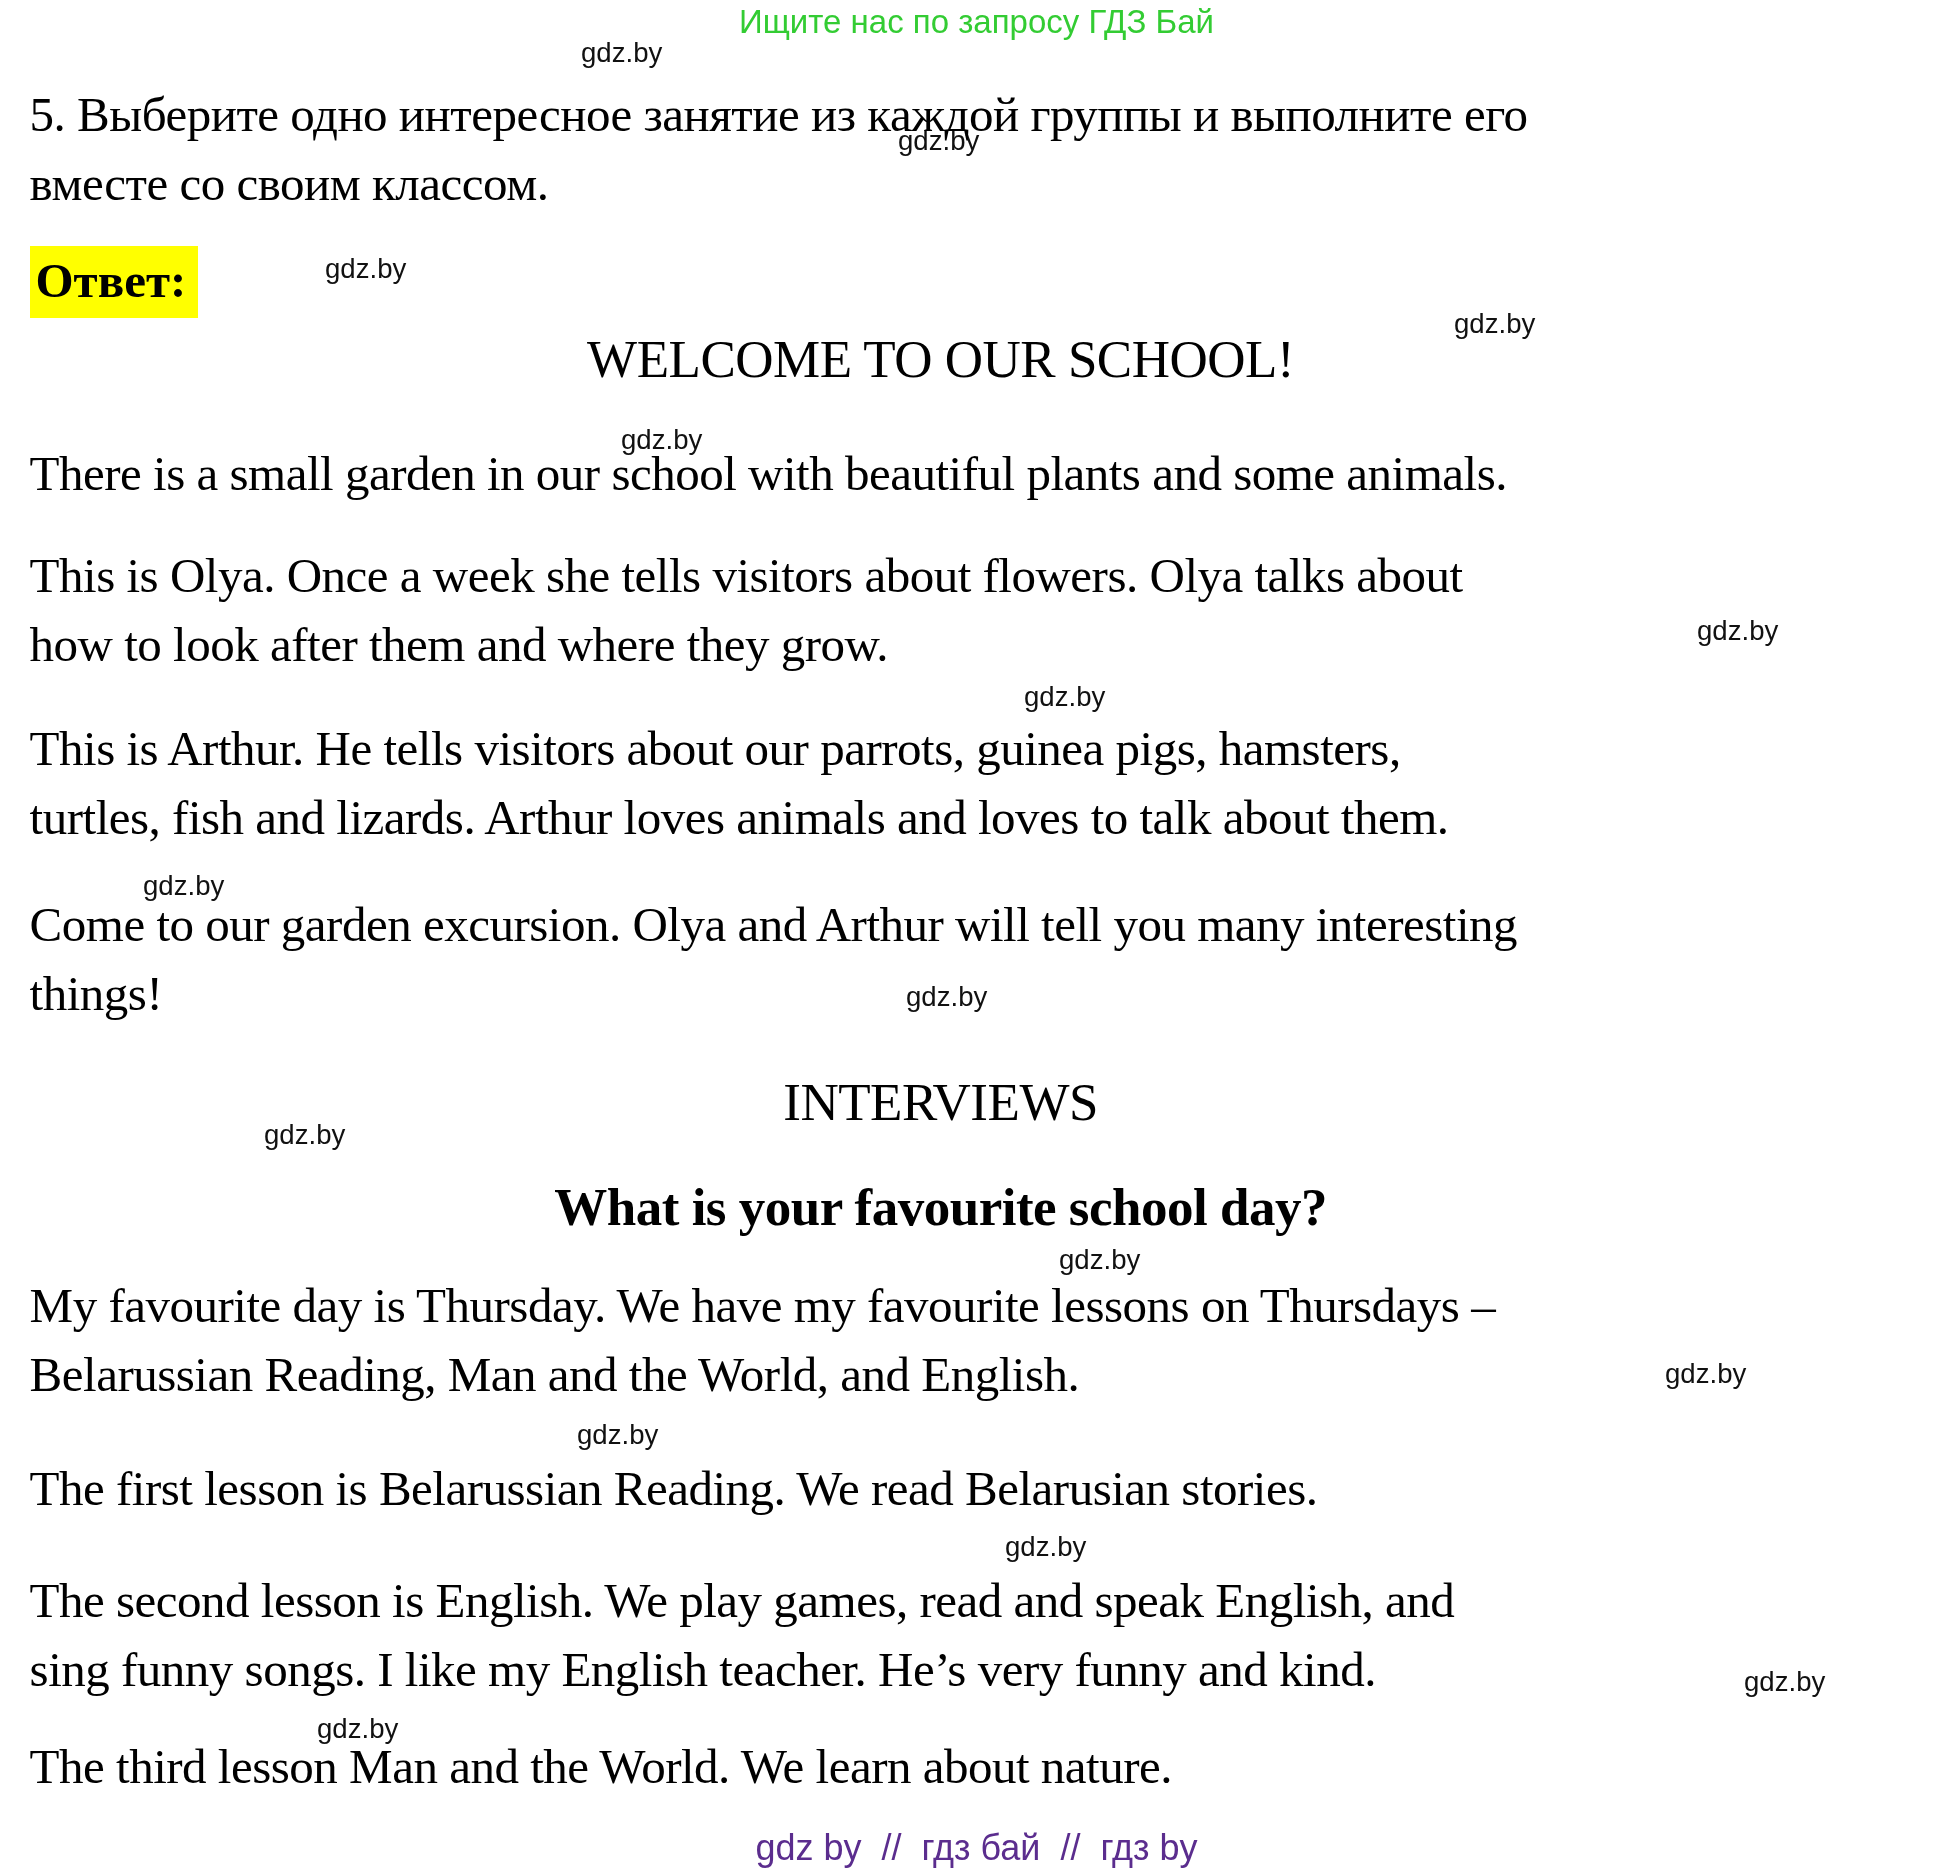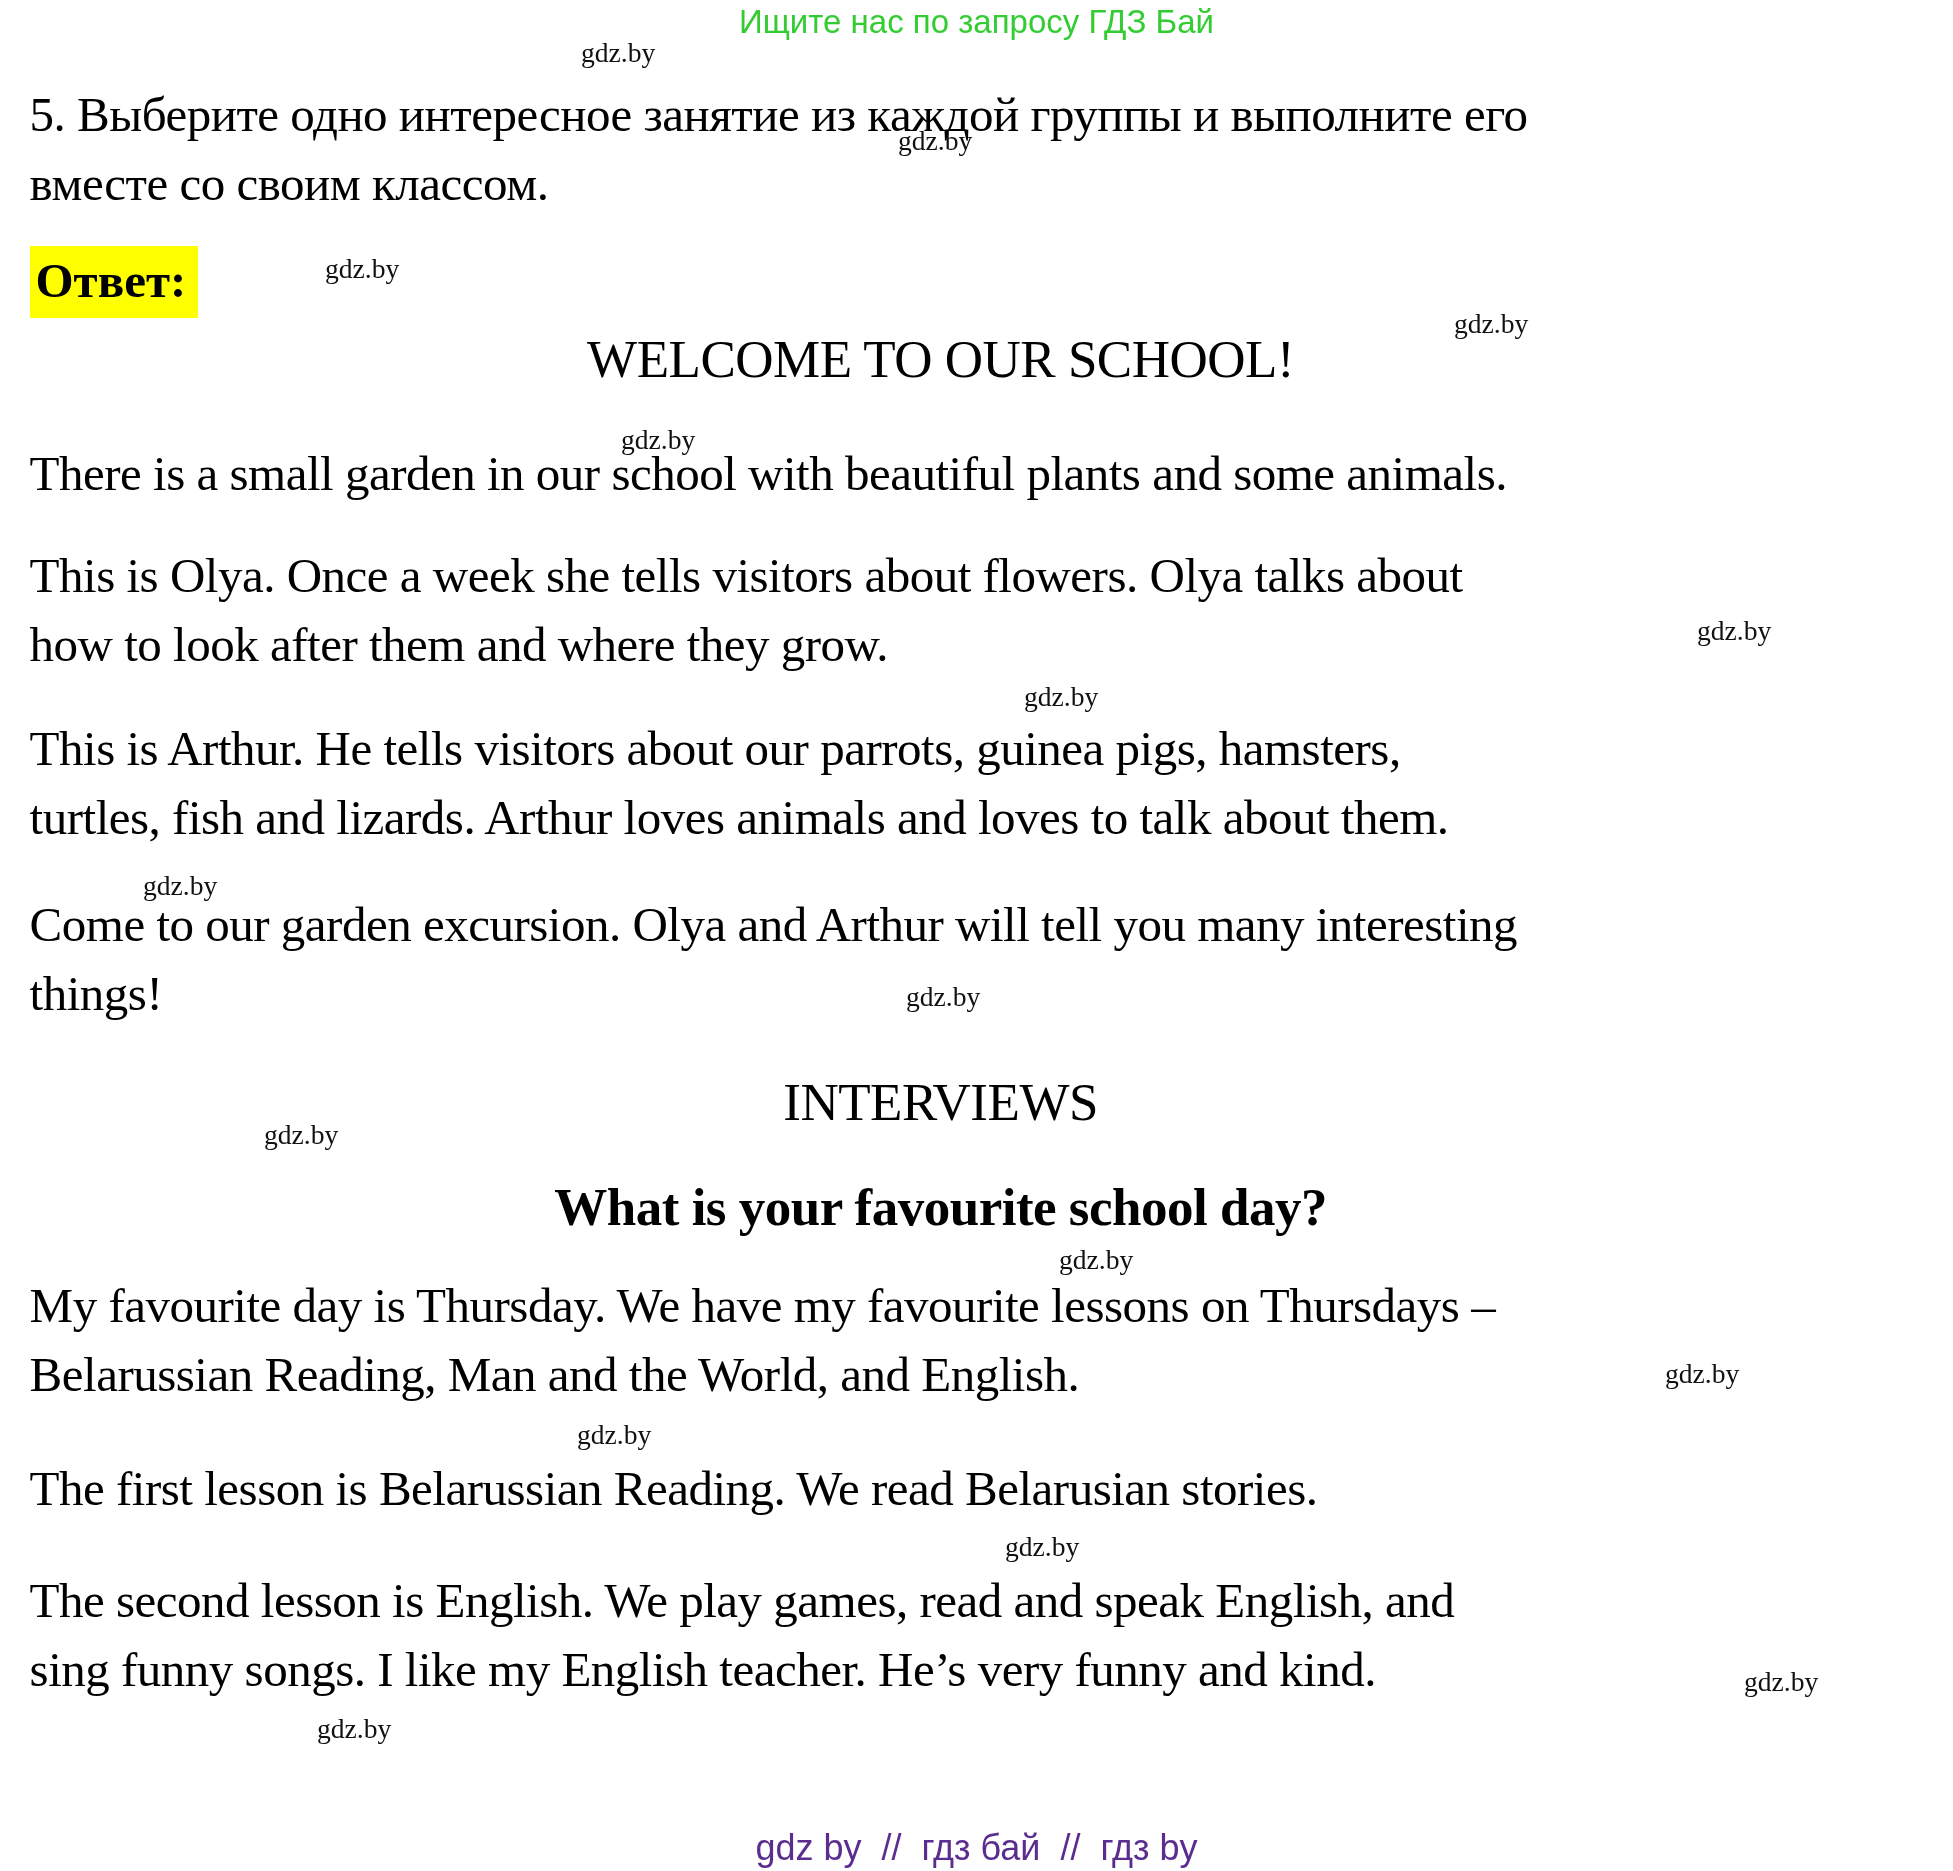--- a/index.html
+++ b/index.html
@@ -15,21 +15,21 @@
   .banner {
     position: absolute;
     top: 2px; left: 0; width: 100%;
     text-align: center;
     font-family: "Liberation Sans", sans-serif;
     font-size: 33px;
     line-height: 39px;
   }
   .wm {
     position: absolute;
-    font-family: Liberation Serif, serif;
+    font-family: Liberation Sans, sans-serif;
     font-size: 27.6px;
     line-height: 31.5px;
     color: #111111;
     white-space: nowrap;
   }
   .task {
     position: absolute;
     left: 29.6px; width: 1842px;
     font-size: 49px;
     line-height: 69px;
@@ -114,17 +114,18 @@
   <p class="para" style="top:890px">Come to our garden excursion. Olya and Arthur will tell you many interesting
 things!</p>
 
   <h2 class="heading" style="top:1068px">INTERVIEWS</h2>
   <h3 class="heading bold" style="top:1173px">What is your favourite school day?</h3>
   <p class="para" style="top:1271px">My favourite day is Thursday. We have my favourite lessons on Thursdays –
 Belarussian Reading, Man and the World, and English.</p>
   <p class="para" style="top:1454px">The first lesson is Belarussian Reading. We read Belarusian stories.</p>
   <p class="para" style="top:1566px">The second lesson is English. We play games, read and speak English, and
 sing funny songs. I like my English teacher. He’s very funny and kind.</p>
+  <p class="para" style="top:1732px">The third lesson Man and the World. We learn about nature.</p>
 
   <div class="footer" style="top: 1828px; color: rgb(91, 45, 142);">gdz by  //  гдз бай  //  гдз by</div>
 
 </div>
 
 
 </body></html>

